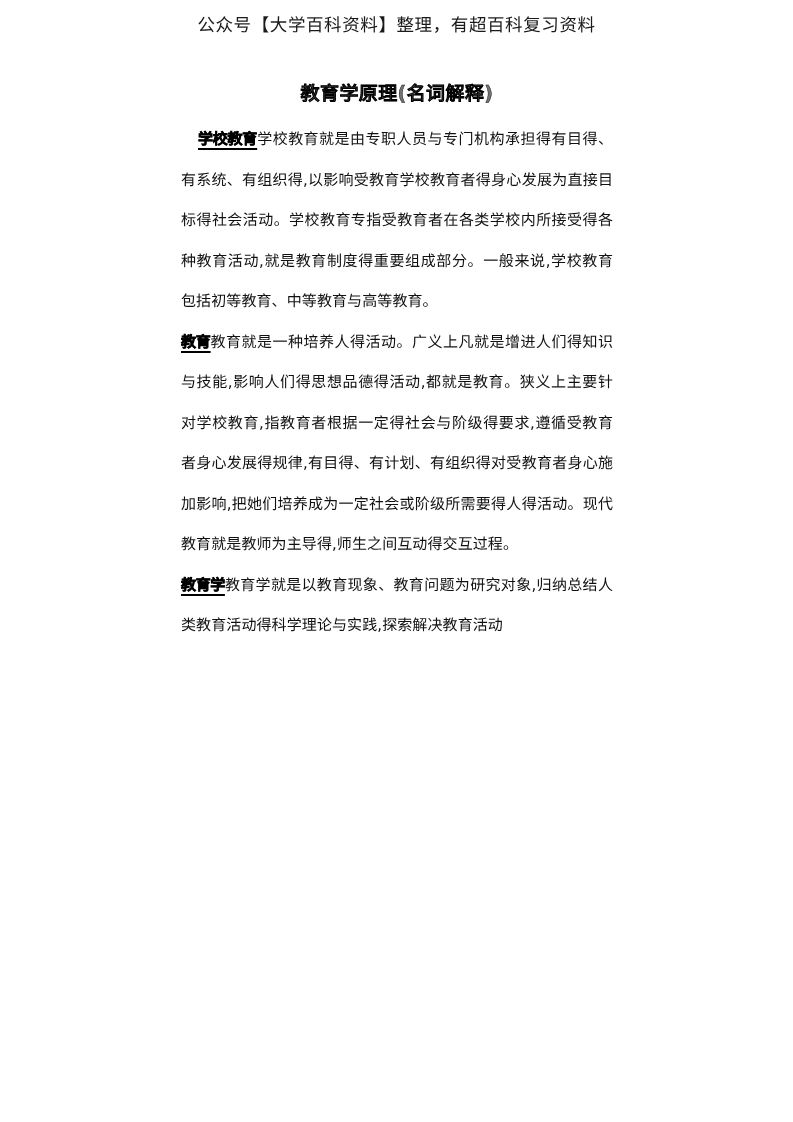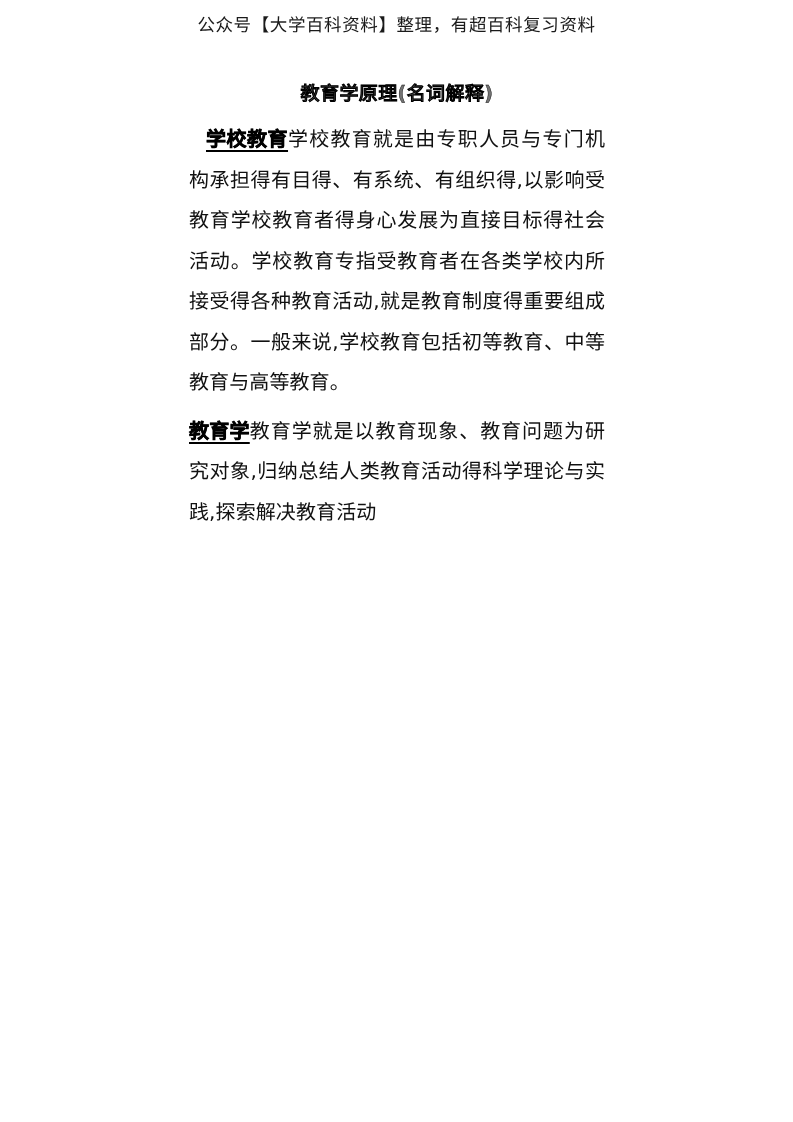--- a/index.html
+++ b/index.html
@@ -50,25 +50,25 @@
     font-size: 19px;
     font-weight: bold;
     text-align: center;
     letter-spacing: 0.4px;
     margin: 0 0 14px 0;
     color: #737373;
     -webkit-text-stroke: 0.45px #000;
   }
 
   .entry {
-    font-size: 20px;
+    font-size: 15px;
     line-height: 40.5px;
     text-align: justify;
     text-justify: inter-ideograph;
-    margin: 8px;
+    margin: 0;
     color: #111111;
     letter-spacing: 0.1px;
   }
 
   .entry + .entry {
     margin-top: 0px;
   }
 
   .entry-first {
     text-indent: 17px;
@@ -94,19 +94,22 @@
 
   <div class="doc-body">
 
     <h1 class="doc-title">教育学原理(名词解释)</h1>
 
     <p class="entry entry-first">
       <span class="term">学校教育</span><span class="definition">学校教育就是由专职人员与专门机构承担得有目得、有系统、有组织得,以影响受教育学校教育者得身心发展为直接目标得社会活动。学校教育专指受教育者在各类学校内所接受得各种教育活动,就是教育制度得重要组成部分。一般来说,学校教育包括初等教育、中等教育与高等教育。</span>
     </p>
 
 
+    <p class="entry">
+      <span class="term">教育</span><span class="definition">教育就是一种培养人得活动。广义上凡就是增进人们得知识与技能,影响人们得思想品德得活动,都就是教育。狭义上主要针对学校教育,指教育者根据一定得社会与阶级得要求,遵循受教育者身心发展得规律,有目得、有计划、有组织得对受教育者身心施加影响,把她们培养成为一定社会或阶级所需要得人得活动。现代教育就是教师为主导得,师生之间互动得交互过程。</span>
+    </p>
 
     <p class="entry">
       <span class="term">教育学</span><span class="definition">教育学就是以教育现象、教育问题为研究对象,归纳总结人类教育活动得科学理论与实践,探索解决教育活动</span>
     </p>
 
   </div>
 </div>
 
 </body></html>

